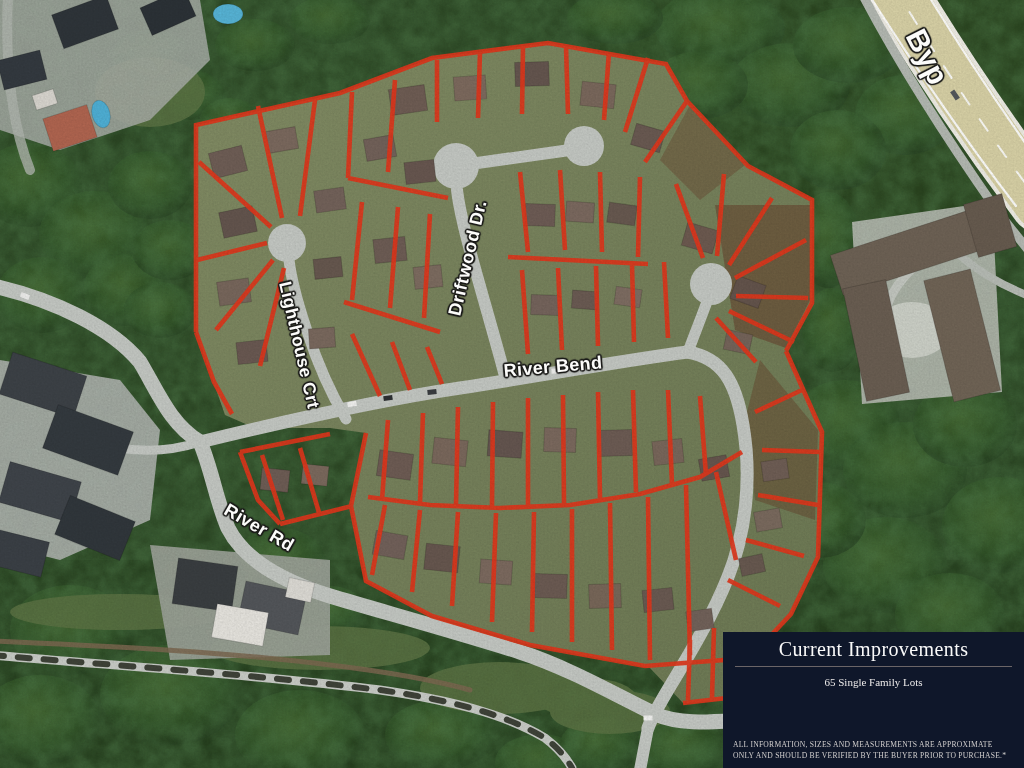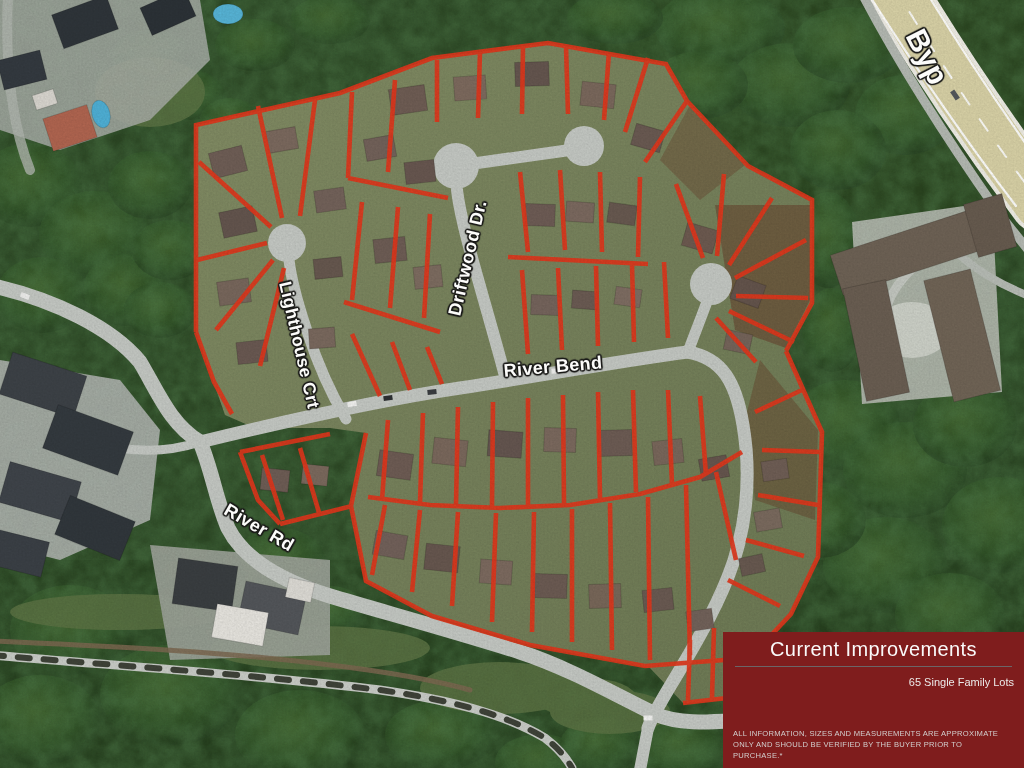--- a/index.html
+++ b/index.html
@@ -9,27 +9,27 @@
   .street-label{
     position:absolute;white-space:nowrap;color:#fcfcfa;font-weight:700;
     letter-spacing:.4px;
     transform:translate(-50%,-50%) rotate(var(--rot,0deg));
     text-shadow:-1.6px 0 1px #1c1c1a,1.6px 0 1px #1c1c1a,0 -1.6px 1px #1c1c1a,
                 0 1.6px 1px #1c1c1a,-1.1px -1.1px 1px #1c1c1a,1.1px 1.1px 1px #1c1c1a,
                 -1.1px 1.1px 1px #1c1c1a,1.1px -1.1px 1px #1c1c1a;
   }
   #info-panel{
     position:absolute;left:723px;top:632px;width:301px;height:136px;
-    background:#7f1d1d;color:#f3f1f0;box-sizing:border-box;padding:6px 10px 7px;
-    display:flex;flex-direction:column;
+    background:#0f172a;color:#f3f1f0;box-sizing:border-box;padding:6px 10px 7px;
+    display:flex;flex-direction:column;font-family:Liberation Serif, serif;
   }
   #info-panel .title{font-size:20px;text-align:center;font-weight:400;
     letter-spacing:.4px;color:#fafafa;}
   #info-panel .rule{border:none;border-top:1px solid #6b6567;margin:5px 2px 7px;}
-  #info-panel .facts{text-align:right;font-size:11px;line-height:1.55;color:#eceae9;}
+  #info-panel .facts{text-align:center;font-size:11px;line-height:1.55;color:#eceae9;}
   #info-panel .disclaimer{margin-top:auto;font-size:7.6px;line-height:1.45;
     color:#d2cfce;letter-spacing:.25px;}
 </style>
 </head>
 <body>
 
 <div id="stage">
 
 <svg width="1024" height="768" viewBox="0 0 1024 768">
   <defs>

